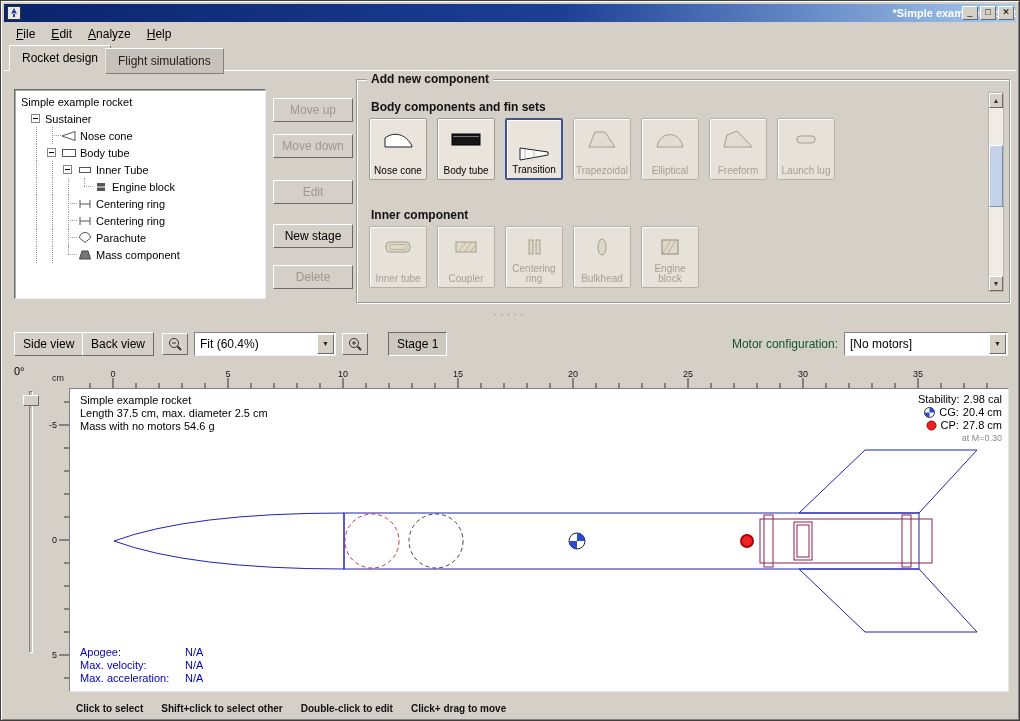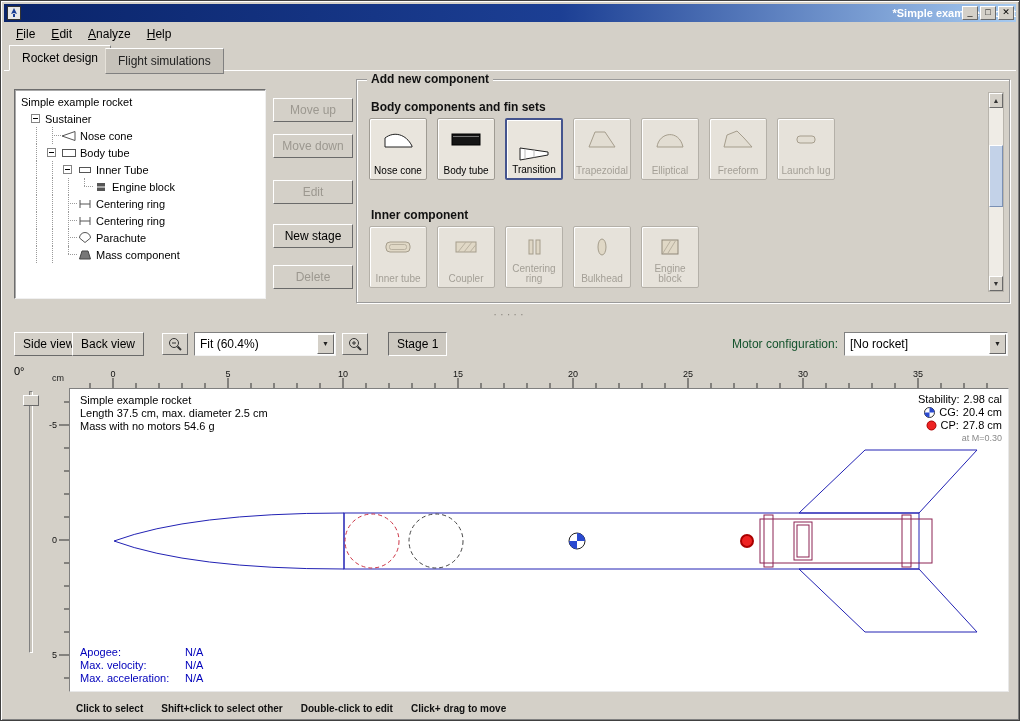--- a/index.html
+++ b/index.html
@@ -372,21 +372,21 @@
       </div>
     </div>
 
     <div class="splitter">
       <span>·····</span>
     </div>
 
     <div class="tbtn" style="left:10px; top:261px;">
         <span>Side view</span>
       </div>
-    <div class="tbtn" style="left:68px; top:261px;">
+    <div class="tbtn" style="left:78px; top:261px;">
         <span>Back view</span>
       </div>
     <div class="zbtn" style="left:158px; top:262px;">
       <svg width="15" height="15">
           <circle cx="6" cy="6" r="4.5" fill="none" stroke="#333"></circle>
           <line x1="9.5" y1="9.5" x2="13" y2="13" stroke="#333" stroke-width="2"></line>
           <line x1="4" y1="6" x2="8" y2="6" stroke="#333"></line>
         </svg>
     </div>
     <div class="combo" style="left:190px; top:261px; width:142px;">
@@ -399,21 +399,21 @@
           <line x1="9.5" y1="9.5" x2="13" y2="13" stroke="#333" stroke-width="2"></line>
           <line x1="4" y1="6" x2="8" y2="6" stroke="#333"></line>
           <line x1="6" y1="4" x2="6" y2="8" stroke="#333"></line>
         </svg>
     </div>
     <div class="tbtn pressed" style="left:384px; top:261px;">
         <span>Stage 1</span>
       </div>
     <span class="mlabel" style="right:178px; top:266px;">Motor configuration:</span>
     <div class="combo" style="right:8px; top:261px; width:164px;">
-      <span class="ctext">[No rocket]</span>
+      <span class="ctext">[No motors]</span>
       <span class="carrow"><span>▼</span></span>
     </div>
 
     <span class="rotlabel">0°</span>
     <div class="rottrack"></div>
     <div class="rothandle"></div>
 
     <span class="corner">cm</span>
     <svg class="hruler" id="hruler" width="940" height="20">
         <line x1="21" y1="15" x2="21" y2="20" stroke="#333"></line>

